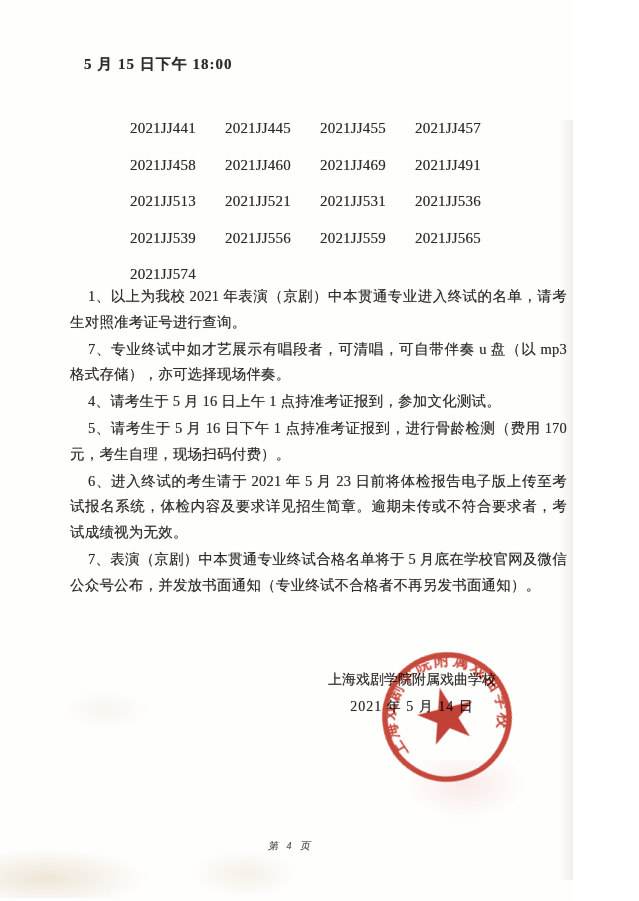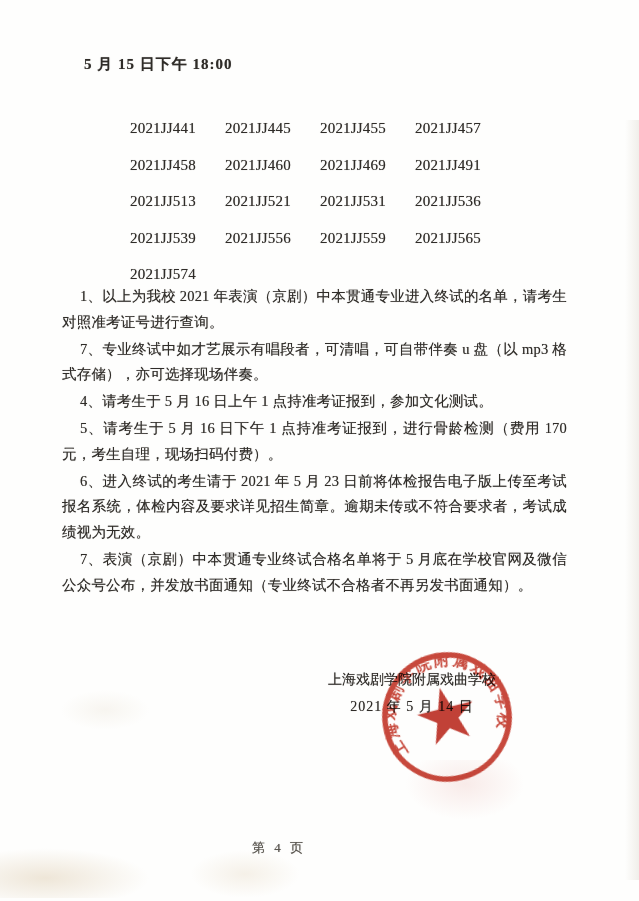--- a/index.html
+++ b/index.html
@@ -1,18 +1,18 @@
 <!DOCTYPE html>
 <html><head>
 <meta charset="utf-8">
 <style>
   html,body{margin:0;padding:0;}
   .page{
     position:relative;
-    width:639px;height:901px;
+    width:573px;height:901px;
     background:#fefefdff;
     overflow:hidden;
     font-family:"Liberation Serif","DejaVu Serif",serif;
     color:#2f2c28;
   }
   
   .smudge{position:absolute;pointer-events:none;}
   .sm1{left:0;top:848px;width:150px;height:50px;
     background:radial-gradient(ellipse at 30% 60%,rgba(225,210,185,.55),rgba(225,210,185,0) 70%);}
   .sm2{left:190px;top:850px;width:110px;height:48px;
@@ -38,21 +38,21 @@
     margin-top:32px;
   }
   .id-cell{
     font-size:15px;letter-spacing:.2px;
     padding-top:2px;
   }
   .notes{
     position:absolute;left:62px;top:284px;width:505px;
   }
   .note{
-    margin:0 0 1px 0;
+    margin:0 0 1px 8px;
     font-size:14.5px;
     line-height:25.8px;
     text-indent:18px;
     text-align:justify;
     letter-spacing:.2px;
   }
   .signature{
     position:absolute;left:326px;top:671px;width:172px;
     text-align:center;
   }
@@ -65,22 +65,22 @@
     transform:rotate(-14deg);
     mix-blend-mode:multiply;
     opacity:.9;
     filter:blur(.3px);
   }
   .seal-text{
     font-family:"Liberation Serif","DejaVu Serif",serif;
     font-size:15.5px;font-weight:bold;letter-spacing:2.5px;
   }
   .footer{
-    position:absolute;left:252px;top:839px;
-    font-size:13px;color:#5a564f;letter-spacing:3px;
+    position:absolute;left:268px;top:839px;
+    font-size:10px;color:#5a564f;letter-spacing:3px;font-style:italic;
   }
 </style>
 </head>
 <body>
 
 <div class="page">
 
   <div class="smudge sm1"></div>
   <div class="smudge sm2"></div>
   <div class="smudge sm3"></div>

